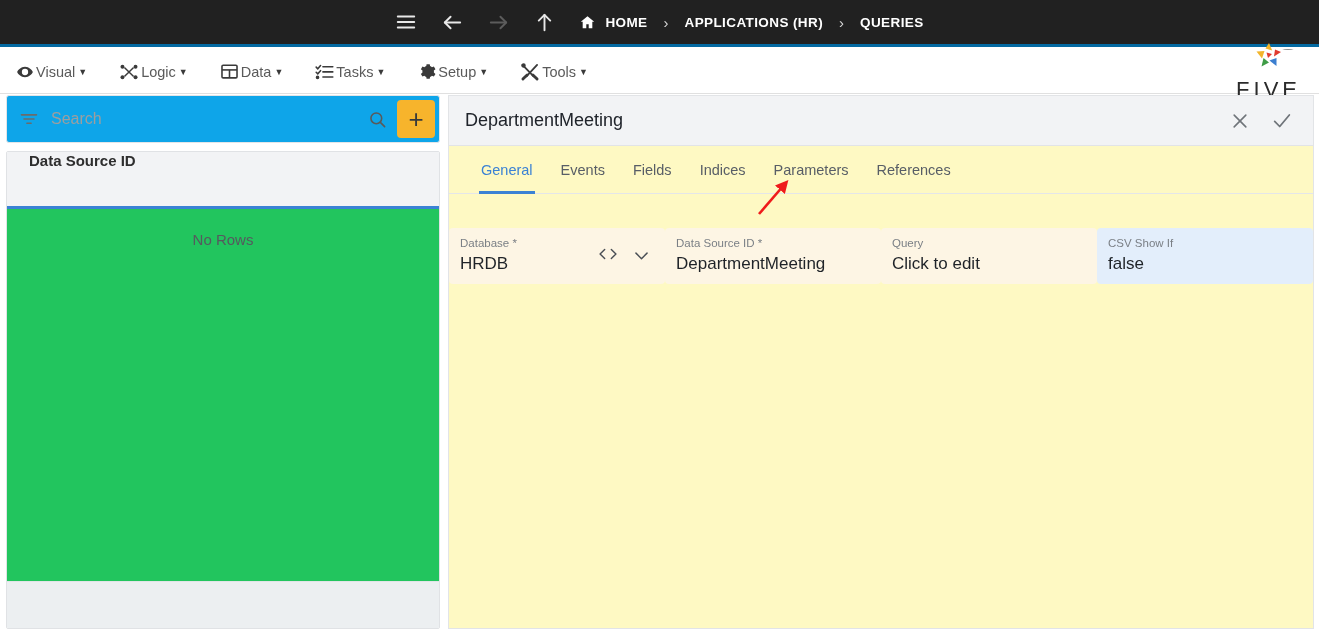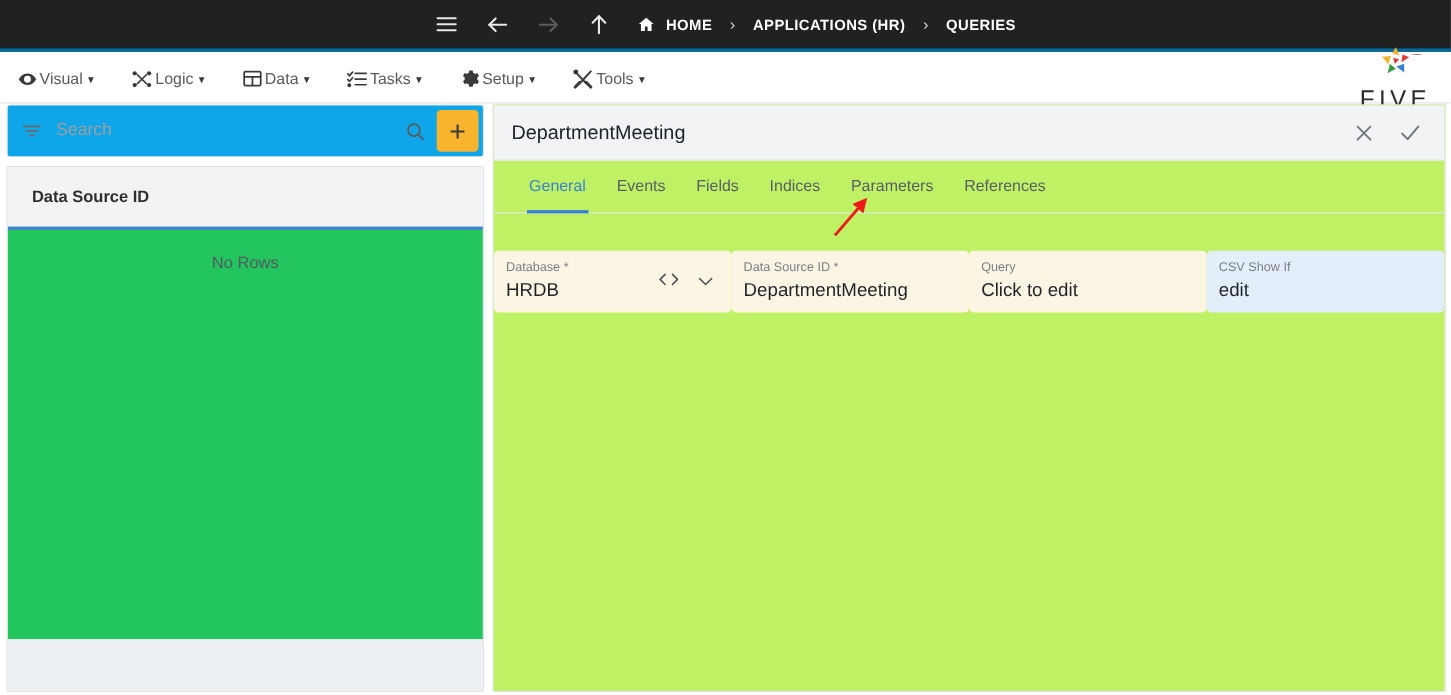--- a/index.html
+++ b/index.html
@@ -110,21 +110,21 @@
     border: none; cursor: pointer;
   }
   .listcard {
     margin-top: 8px; flex: 1;
     border: 1px solid #e0e2e5; border-radius: 2px;
     background: #ffffff; display: flex; flex-direction: column;
     overflow: hidden;
   }
   .list-head {
     height: 57px; background: #f2f3f5;
-    display: flex; align-items: center;
+    display: flex; 
     padding: 0 0 0 22px;
     font-size: 15px; font-weight: bold; color: #2e2e2e;
     border-bottom: 3px solid #3b82d4;
     flex: 0 0 auto;
   }
   .list-body {
     flex: 1; background: #22c55e;
     display: flex; justify-content: center;
     padding-top: 22px;
   }
@@ -133,21 +133,21 @@
     height: 47px; background: #eceff1;
     border-top: 1px solid #e2e5e8;
     flex: 0 0 auto;
   }
 
   
   .rightpanel {
     position: absolute; top: 95px; left: 448px;
     width: 866px; height: 534px;
     border: 1px solid #e2e4e7;
-    background: #bef264;
+    background: #fef9c3;
     display: flex; flex-direction: column;
   }
   .rp-head {
     height: 50px; background: #f2f3f5;
     border-bottom: 1px solid #e2e4e7;
     display: flex; align-items: center;
     padding: 0 14px 0 16px; flex: 0 0 auto;
   }
   .rp-title { font-size: 18px; color: #20242b; }
   .rp-actions { margin-left: auto; display: flex; align-items: center; gap: 8px; }
@@ -515,21 +515,21 @@
       <div class="field cream">
         <div class="field-col">
           <span class="field-label">Query</span>
           <span class="field-value">Click to edit</span>
         </div>
       </div>
 
       <div class="field blue">
         <div class="field-col">
           <span class="field-label">CSV Show If</span>
-          <span class="field-value">edit</span>
+          <span class="field-value">false</span>
         </div>
       </div>
 
 
     </div>
   </div>
 </div>
 
 <svg class="annot-arrow" viewBox="0 0 40 40">
   <defs>

